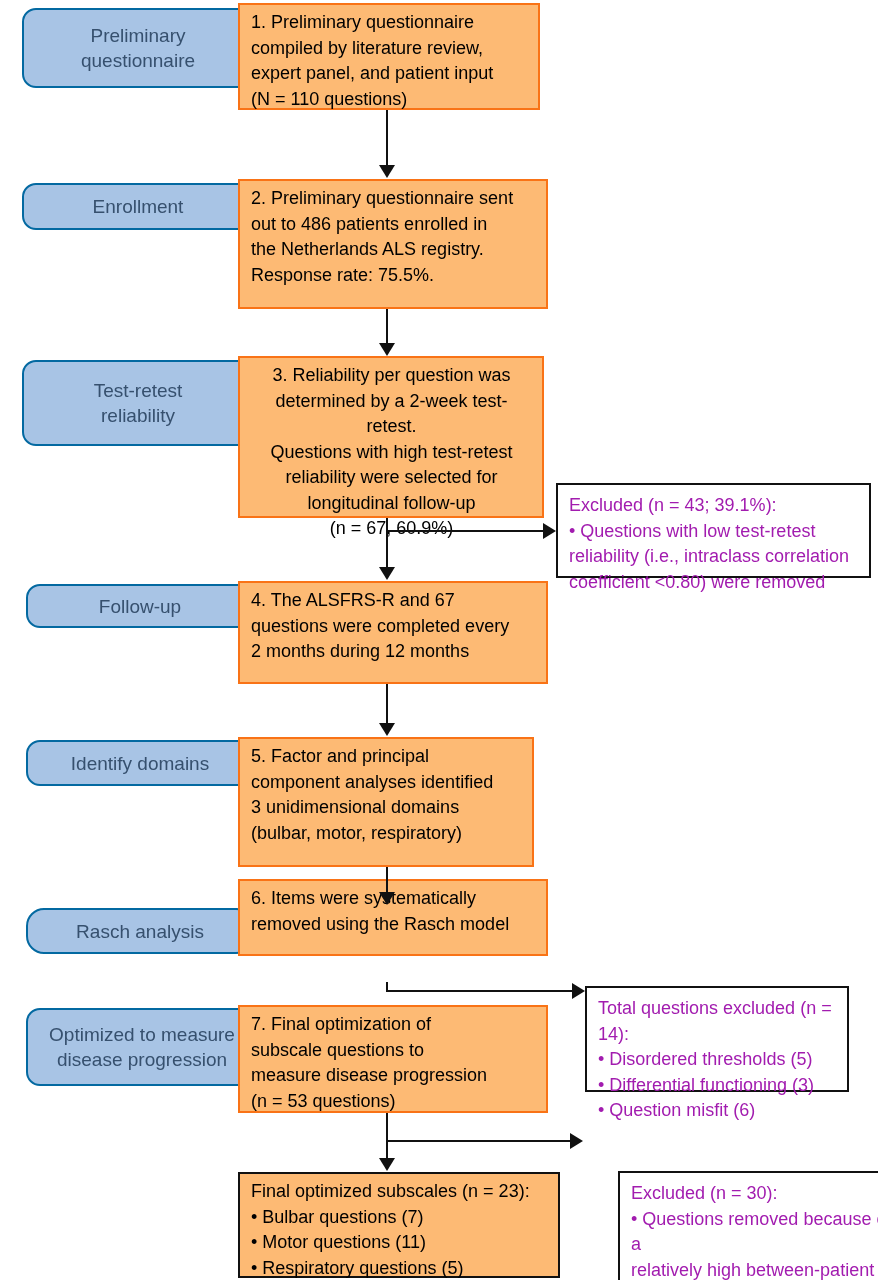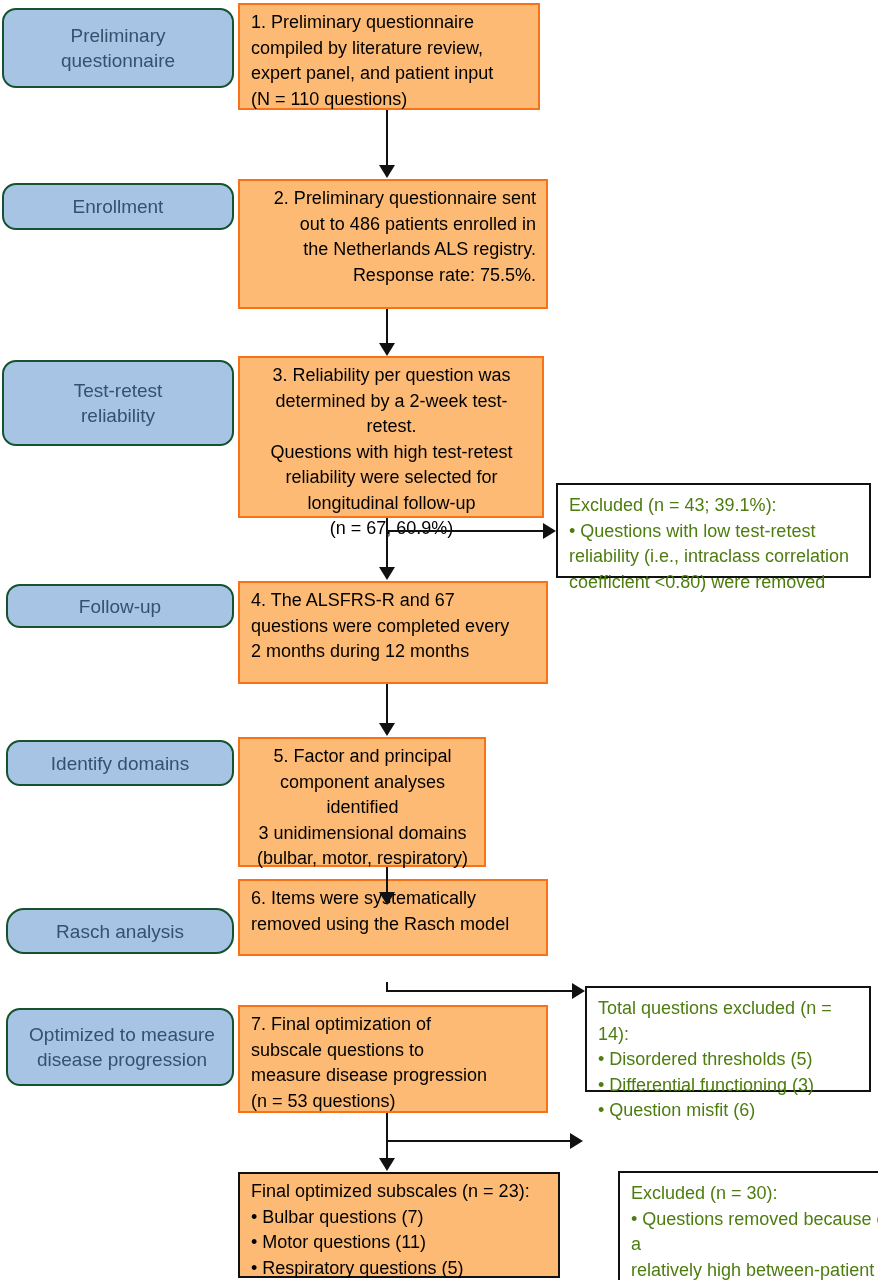--- a/index.html
+++ b/index.html
@@ -12,49 +12,50 @@
   #canvas {
     position: relative;
     width: 878px;
     height: 1280px;
     overflow: hidden;
   }
   
   .stage-box {
     position: absolute;
     background: #a8c4e5;
-    border: 2px solid #14532d;
+    border: 2px solid #0369a1;
     border-radius: 14px;
     color: #36506e;
     font-size: 19px;
     line-height: 25px;
     text-align: center;
     display: flex;
     align-items: center;
     justify-content: center;
     padding: 4px 8px;
     white-space: pre-line;
+    margin-left: 20px;
   }
   
   .step-box {
     position: absolute;
     background: #fdba74;
     border: 2px solid #f97316;
     color: #000000;
     font-size: 18px;
     line-height: 25.5px;
     padding: 5px 10px 8px 11px;
     white-space: pre-line;
   }
   
   .side-box {
     position: absolute;
     background: #ffffff;
     border: 2px solid #111111;
-    color: #4d7c0f;
+    color: #a21caf;
     font-size: 18px;
     line-height: 25.5px;
     padding: 8px 10px 24px 11px;
     white-space: pre-line;
   }
   
   .vline {
     position: absolute;
     width: 2px;
     background: #111111;
@@ -99,37 +100,37 @@
   <div class="stage-box" style="left:6px;  top:908px; width:228px; height:46px;border-radius:18px;">Rasch analysis</div>
 
   <div class="stage-box" style="left:6px;  top:1008px; width:228px; height:78px;padding-left:12px;">Optimized to measure
 disease progression</div>
 
   <div class="step-box" style="left:238px; top:3px;   width:302px; height:107px;">1. Preliminary questionnaire
 compiled by literature review,
 expert panel, and patient input
 (N = 110 questions)</div>
 
-  <div class="step-box" style="left:238px; top:179px; width:310px; height:130px;text-align:right;">2. Preliminary questionnaire sent
+  <div class="step-box" style="left:238px; top:179px; width:310px; height:130px;">2. Preliminary questionnaire sent
 out to 486 patients enrolled in
 the Netherlands ALS registry.
 Response rate: 75.5%.</div>
 
   <div class="step-box" style="left:238px; top:356px; width:306px; height:162px;text-align:center;">3. Reliability per question was
 determined by a 2-week test-retest.
 Questions with high test-retest
 reliability were  selected for
 longitudinal follow-up
 (n = 67, 60.9%)</div>
 
   <div class="step-box" style="left:238px; top:581px; width:310px; height:103px;">4. The ALSFRS-R and 67
 questions were completed every
 2 months during 12 months</div>
 
-  <div class="step-box" style="left:238px; top:737px; width:248px; height:130px;text-align:center;">5. Factor and principal
+  <div class="step-box" style="left:238px; top:737px; width:296px; height:130px;">5. Factor and principal
 component analyses identified
 3 unidimensional domains
 (bulbar, motor, respiratory)</div>
 
   <div class="step-box" style="left:238px; top:879px; width:310px; height:77px;">6. Items were systematically
 removed using the Rasch model</div>
 
   <div class="step-box" style="left:238px; top:1005px; width:310px; height:108px;">7. Final optimization of
 subscale questions to
 measure disease progression
@@ -138,21 +139,21 @@
   <div class="step-box" style="left:238px; top:1172px; width:322px; height:106px; border-color:#111111;">Final optimized subscales (n = 23):
 • Bulbar questions (7)
 • Motor questions (11)
 • Respiratory questions (5)</div>
 
   <div class="side-box" style="left:556px; top:483px; width:315px; height:95px;">Excluded (n = 43; 39.1%):
 • Questions with low test-retest
    reliability (i.e., intraclass correlation
    coefficient &lt;0.80) were removed</div>
 
-  <div class="side-box" style="left:585px; top:986px; width:286px; height:106px;">Total questions excluded (n = 14):
+  <div class="side-box" style="left:585px; top:986px; width:264px; height:106px;">Total questions excluded (n = 14):
 • Disordered thresholds (5)
 • Differential functioning (3)
 • Question misfit (6)</div>
 
   <div class="side-box" style="left:618px; top:1135px; width:288px; height:126px;margin-top:36px;">Excluded (n = 30):
 • Questions removed because of a
    relatively high between-patient
    variability and low rate of decline
    (30)</div>
 

